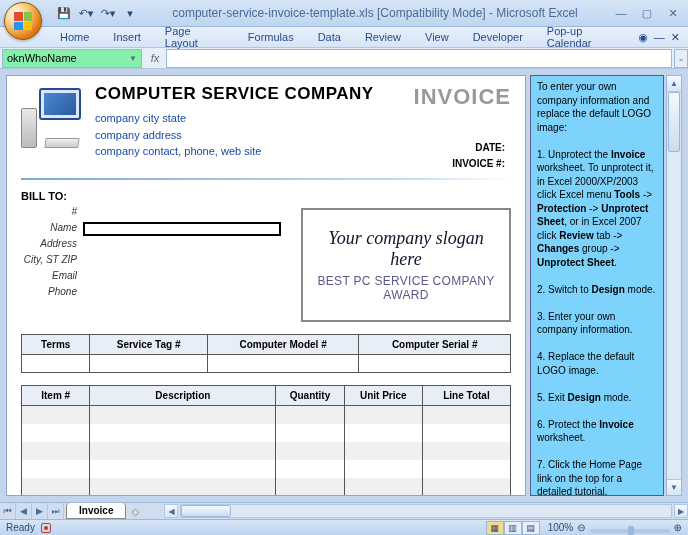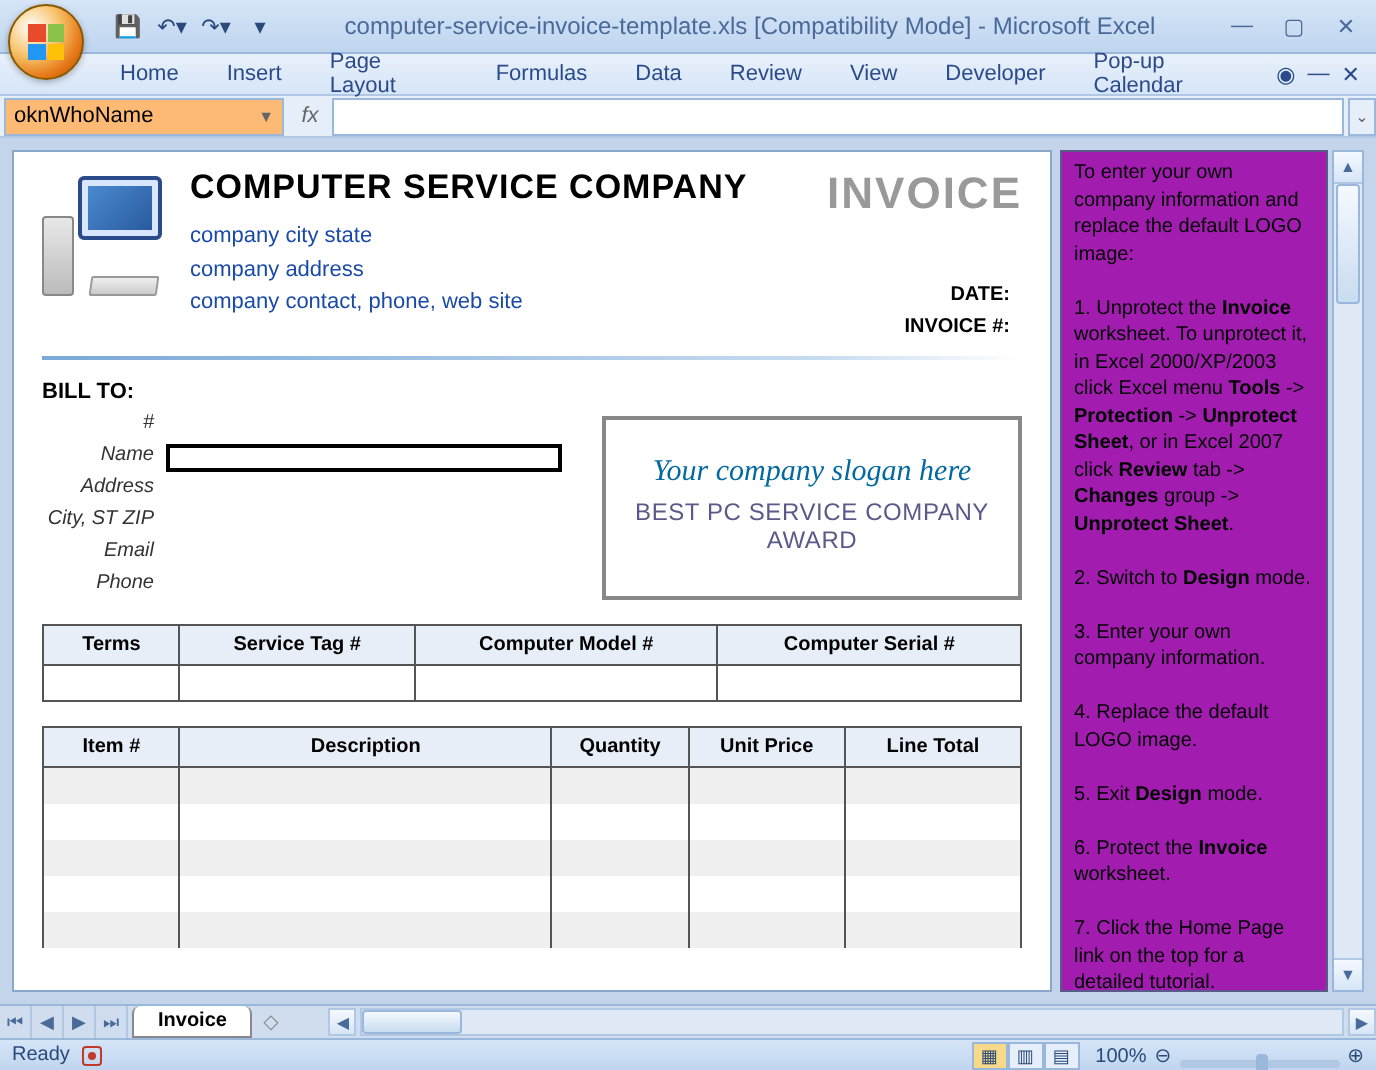--- a/index.html
+++ b/index.html
@@ -16,21 +16,21 @@
 .wincontrols { display: flex; gap: 4px; }
 .wincontrols div { width: 22px; height: 16px; display:flex; align-items:center; justify-content:center; color:#4a6a9a; font-size:11px; border-radius:3px; }
 
 
 .ribbon-tabs { height: 21px; background: linear-gradient(#e8f0fb, #d6e5f7); display: flex; align-items: center; padding-left: 48px; gap: 0; border-bottom: 1px solid #b0c8e4; }
 .ribbon-tabs .tab { padding: 3px 12px; color: #2a4a8a; cursor: pointer; font-size:11px; }
 .ribbon-help { margin-left: auto; display:flex; gap:6px; padding-right:8px; color:#2a4a8a; }
 
 
 .fbar { height: 21px; background: #e6eef9; display: flex; align-items: center; border-bottom: 1px solid #b0c8e4; }
-.namebox { width: 140px; height: 19px; background: #fdba74; border: 1px solid #9ab8dc; margin: 0 2px; display:flex; align-items:center; padding:0 4px; font-size:11px; }
+.namebox { width: 140px; height: 19px; background: #86efac; border: 1px solid #9ab8dc; margin: 0 2px; display:flex; align-items:center; padding:0 4px; font-size:11px; }
 .namebox .dd { margin-left:auto; color:#666; font-size:8px; }
 .fxlabel { width: 22px; text-align:center; font-style:italic; color:#666; }
 .formula-input { flex:1; height:19px; background:#fff; border:1px solid #9ab8dc; margin-right:2px; }
 .fbar .expand { width:14px; height:19px; border:1px solid #9ab8dc; background:#e6eef9; display:flex; align-items:center; justify-content:center; font-size:8px; color:#666; }
 
 
 .workarea { position: absolute; top: 69px; bottom: 33px; left: 0; right: 0; display:flex; background:#c3d4eb; }
 .sheet-scroll { flex:1; background:#fff; margin:6px 0 6px 6px; border:1px solid #8aa8cc; position:relative; overflow:hidden; }
 .sheet { padding: 8px 14px; font-family: Arial, sans-serif; color:#000; }
 
@@ -49,34 +49,34 @@
 
 
 .row2 { display:flex; gap:20px; }
 .billto { width: 260px; }
 .billto-title { font-size:11px; font-weight:bold; margin-bottom:4px; }
 .billto-grid { display:grid; grid-template-columns: 56px 1fr; gap:2px 6px; font-size:10px; }
 .billto-grid .lbl { text-align:right; font-style:italic; color:#333; }
 .billto-grid .val { height:14px; }
 .billto-grid .val.selected { border:2px solid #000; background:#fff; }
 .slogan-box { flex:1; border:2px solid #888; border-style:solid; padding:18px 10px; text-align:center; margin-top:18px; }
-.slogan-box .line1 { font-size:15px; color:#0369a1; font-style:italic; font-family:Georgia,serif; }
+.slogan-box .line1 { font-size:18px; color:#0f172a; font-style:italic; font-family:Georgia,serif; }
 .slogan-box .line2 { font-size:12px; color:#5a5a8a; margin-top:4px; letter-spacing:0.3px; }
 
 
 .tbl { width:100%; border-collapse:collapse; margin-top:12px; font-size:10px; }
 .tbl th { background:#e8eef8; border:1px solid #555; padding:4px; font-weight:bold; }
 .tbl td { border:1px solid #555; padding:4px; height:18px; background:#fff; }
 .tbl.items td { border-top:none; border-bottom:none; }
 .tbl.items tbody tr:nth-child(odd) td { background:#f0f0f0; }
 .tbl.items tbody tr:nth-child(even) td { background:#fff; }
 .tbl.items { table-layout:fixed; }
 
 
-.sidepanel { width: 134px; background:#a21caf; margin:6px 2px 6px 4px; border:1px solid #5a5a8a; padding:4px 6px; font-size:10px; color:#000; line-height:1.35; overflow:hidden; }
+.sidepanel { width: 134px; background:#7dd3fc; margin:6px 2px 6px 4px; border:1px solid #5a5a8a; padding:4px 6px; font-size:10px; color:#000; line-height:1.35; overflow:hidden; }
 .sidepanel b { font-weight:bold; }
 .vscroll { width:16px; background:#dfe8f5; margin:6px 6px 6px 0; border:1px solid #9ab8dc; display:flex; flex-direction:column; }
 .vscroll .arr { height:16px; display:flex; align-items:center; justify-content:center; font-size:8px; color:#4a6a9a; background:linear-gradient(#f5f9ff,#d6e5f7); border-bottom:1px solid #b0c8e4; }
 .vscroll .arr.bot { border-bottom:none; border-top:1px solid #b0c8e4; }
 .vscroll .track { flex:1; position:relative; }
 .vscroll .thumb { position:absolute; top:0; left:1px; right:1px; height:60px; background:linear-gradient(#f5f9ff,#c8dcf0); border:1px solid #9ab8dc; border-radius:2px; }
 
 
 .sheettabs { position:absolute; bottom:16px; left:0; right:0; height:17px; background:#d0ddef; display:flex; align-items:center; font-size:10px; border-top:1px solid #9ab8dc; }
 .sheettabs .nav { display:flex; }

